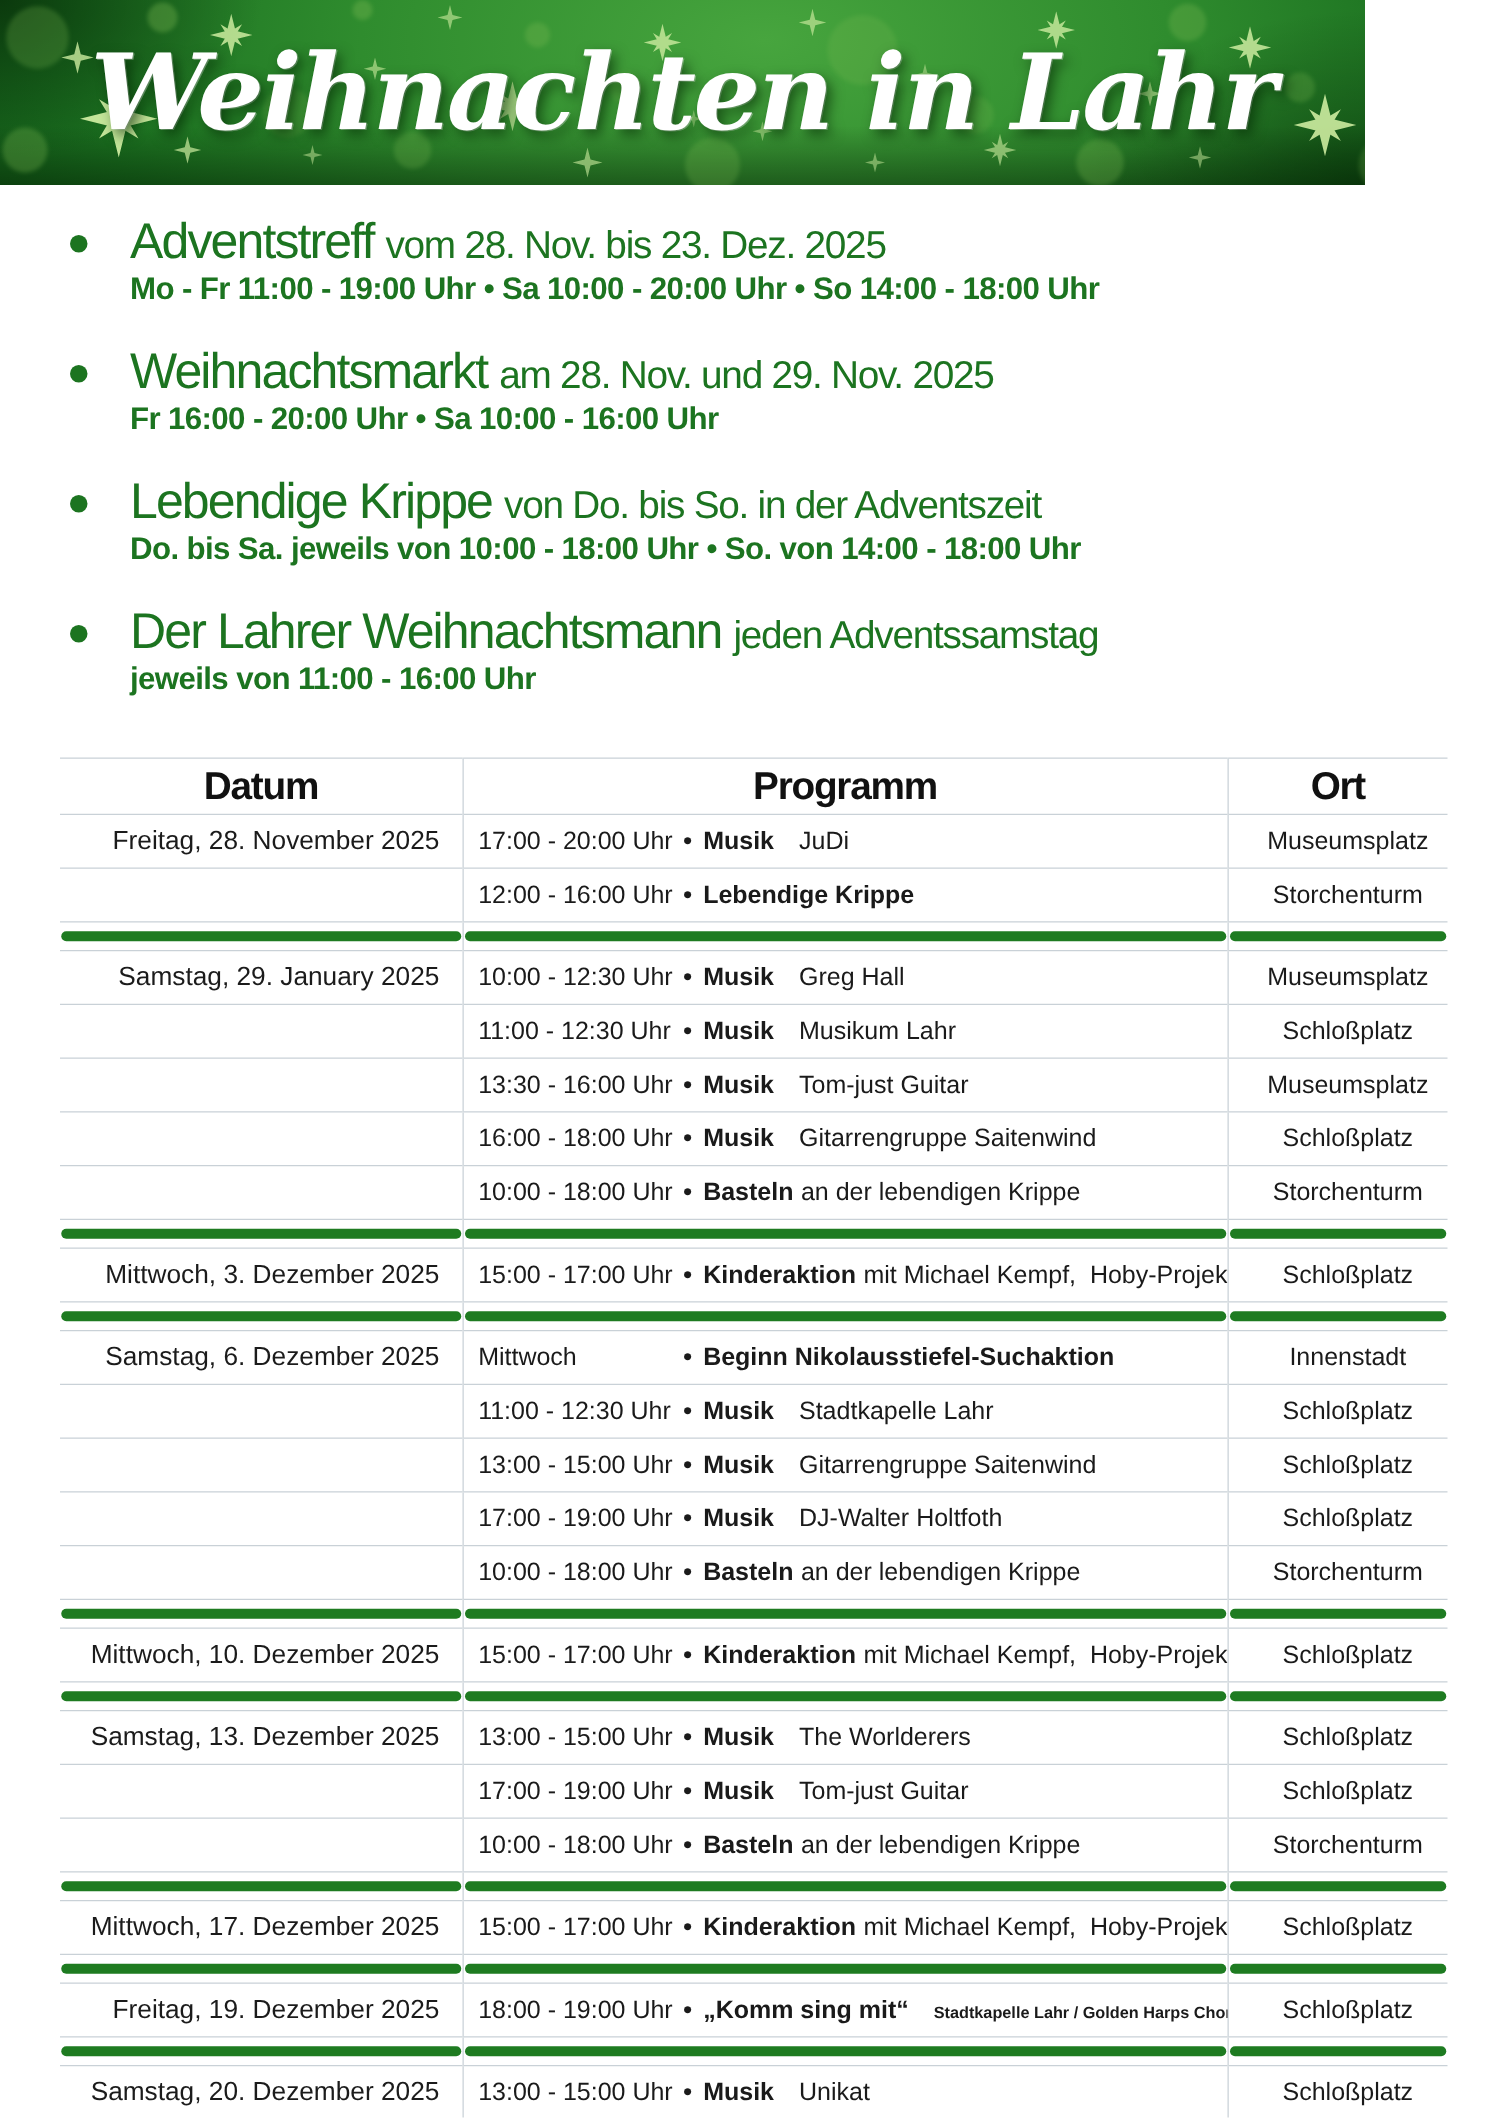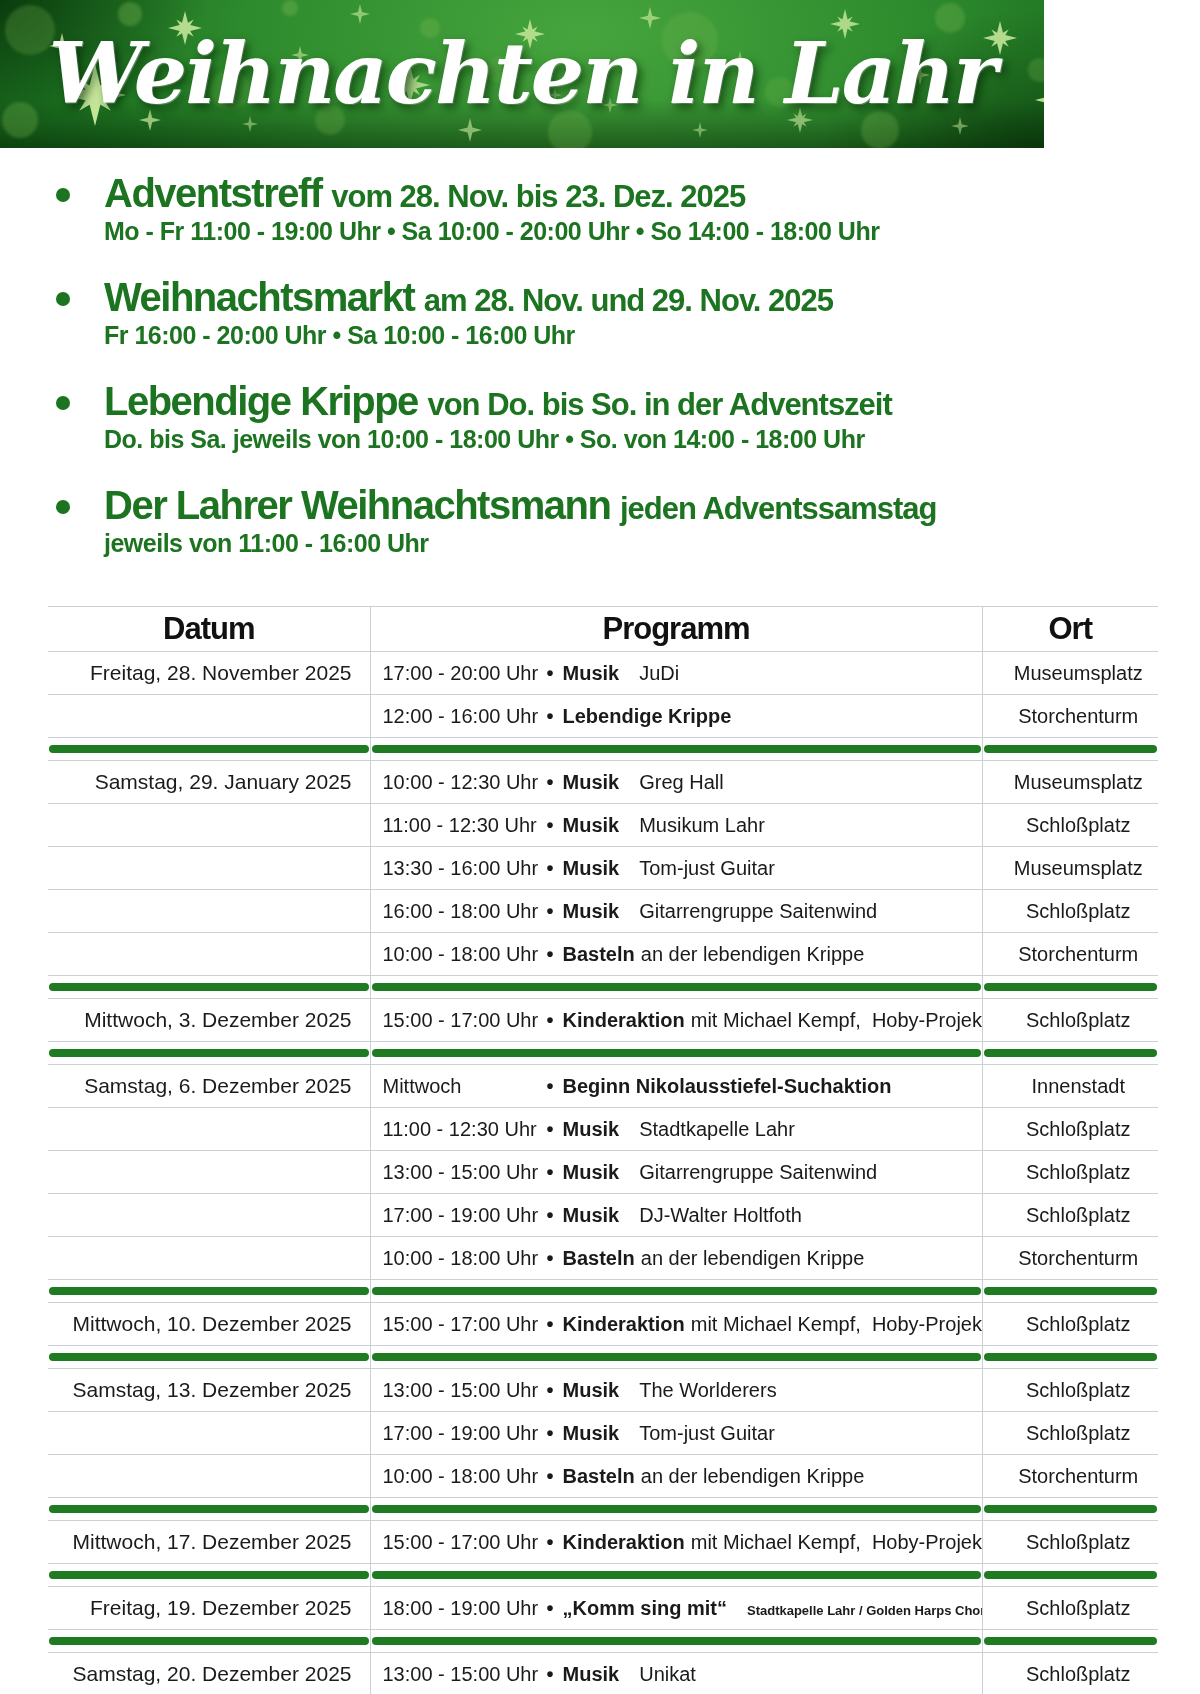--- a/index.html
+++ b/index.html
@@ -8,35 +8,36 @@
     font-family:"Liberation Sans",sans-serif;color:#1a1a1a;position:relative;
   }
   
   .banner{
     position:relative;width:1044px;height:148px;overflow:hidden;
     background:
       radial-gradient(300px 180px at 0% 0%, rgba(0,20,0,0.55), rgba(0,20,0,0) 70%),
       radial-gradient(320px 200px at 100% 100%, rgba(0,25,0,0.45), rgba(0,25,0,0) 70%),
       linear-gradient(to top, rgba(0,25,0,0.45), rgba(0,25,0,0) 32%),
       radial-gradient(950px 480px at 56% 22%, #47a53e 0%, #2f8c2e 34%, #1b7020 58%, #0d4a12 85%, #073009 100%);
+    padding-left: 48px;
   }
   .banner-title{
     position:absolute;left:0;top:6px;width:100%;text-align:center;z-index:5;
     font-family:"DejaVu Serif",serif;font-style:italic;font-weight:bold;
     font-size:84px;line-height:136px;color:#ffffff;letter-spacing:-2px;
     text-shadow:4px 5px 10px rgba(0,35,0,0.6), 1px 1px 0 rgba(255,255,255,0.4);
   }
   .sparkle{position:absolute;z-index:2;}
   .bokeh{position:absolute;border-radius:50%;z-index:1;filter:blur(1.5px);}
   
   .bullets{padding:24px 30px 0 48px;}
   .bullet-item{display:flex;margin-bottom:30px;}
   .bullet-dot{flex:0 0 14px;width:14px;height:14px;border-radius:50%;
     background:var(--green,#1c7420);margin:16px 34px 0 8px;}
-  .bullet-heading{color:var(--green,#1c7420);font-weight:bold;font-size:40px;
+  .bullet-heading{color:var(--green,#1c7420);font-weight:normal;font-size:40px;
     line-height:1.05;letter-spacing:-1.5px;white-space:nowrap;}
   .bullet-heading .hsub{font-size:31px;letter-spacing:-1px;}
   .bullet-times{color:var(--green,#1c7420);font-weight:bold;font-size:25px;
     letter-spacing:-0.5px;margin-top:3px;white-space:nowrap;}
   
   table.program{border-collapse:collapse;table-layout:fixed;width:1110px;
     margin:48px 0 0 48px;}
   col.c-date{width:322px;} col.c-prog{width:612px;} col.c-ort{width:176px;}
   tr{border-top:1px solid var(--border,#c9d1d7);border-bottom:1px solid var(--border,#c9d1d7);}
   td,th{vertical-align:middle;overflow:hidden;}

